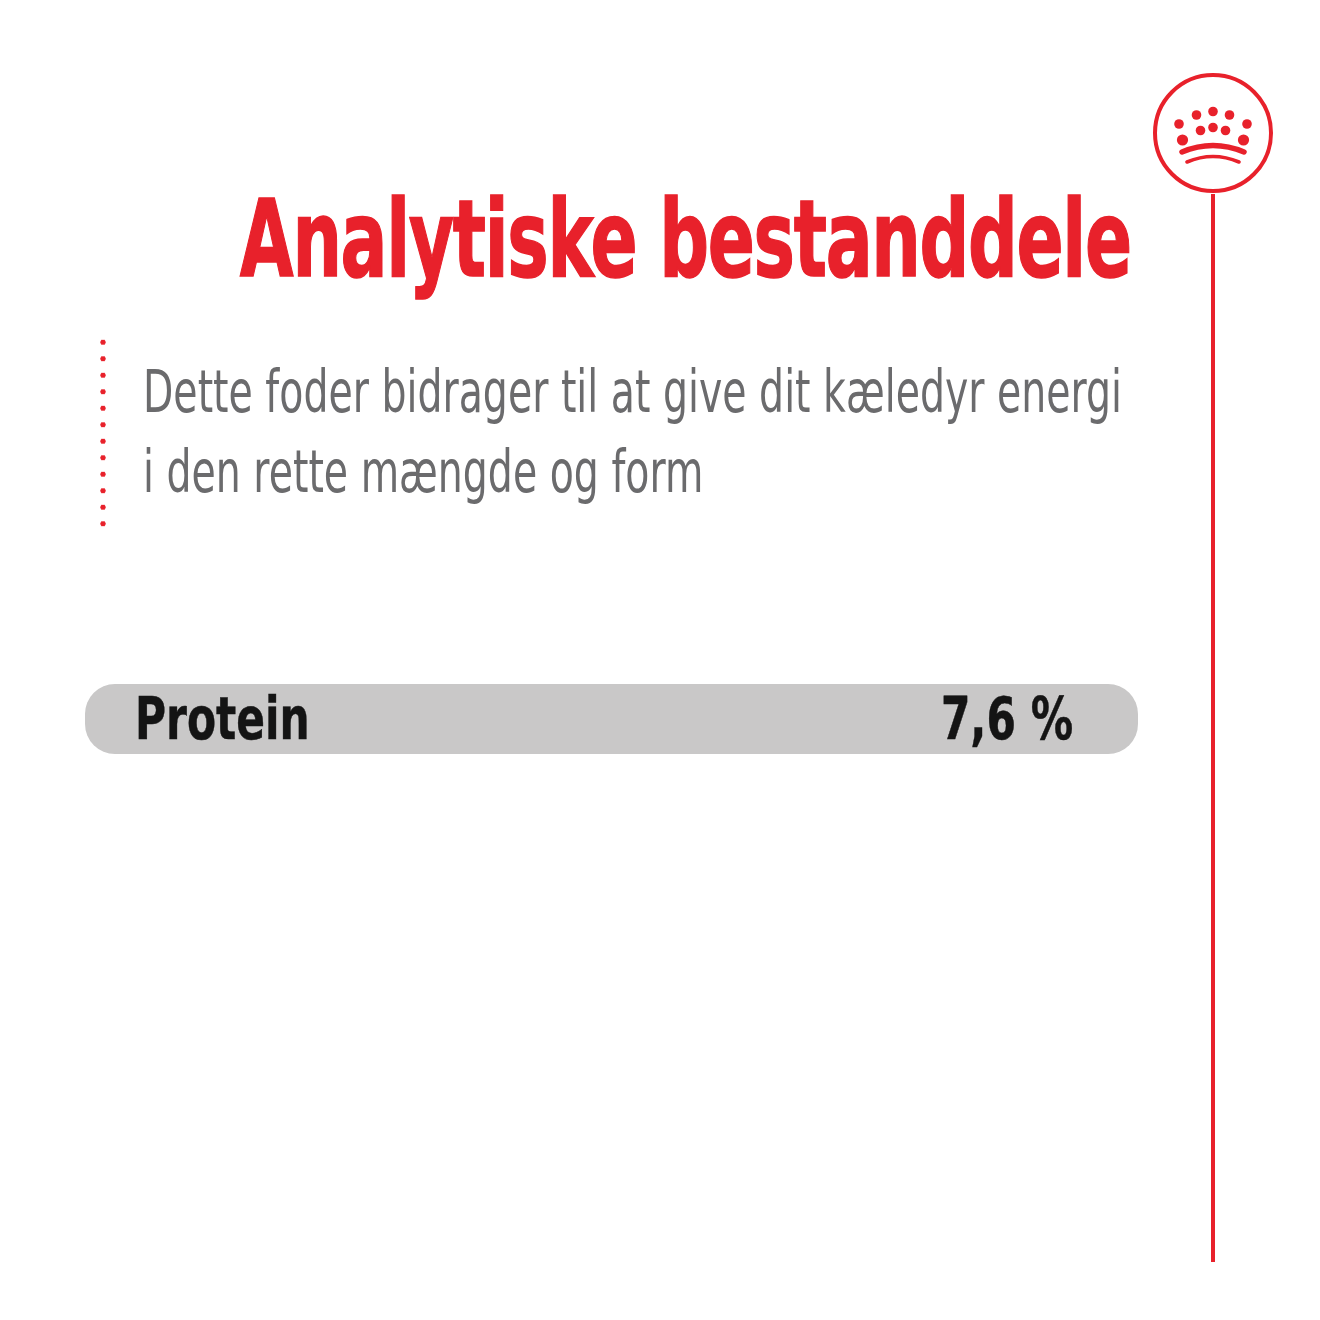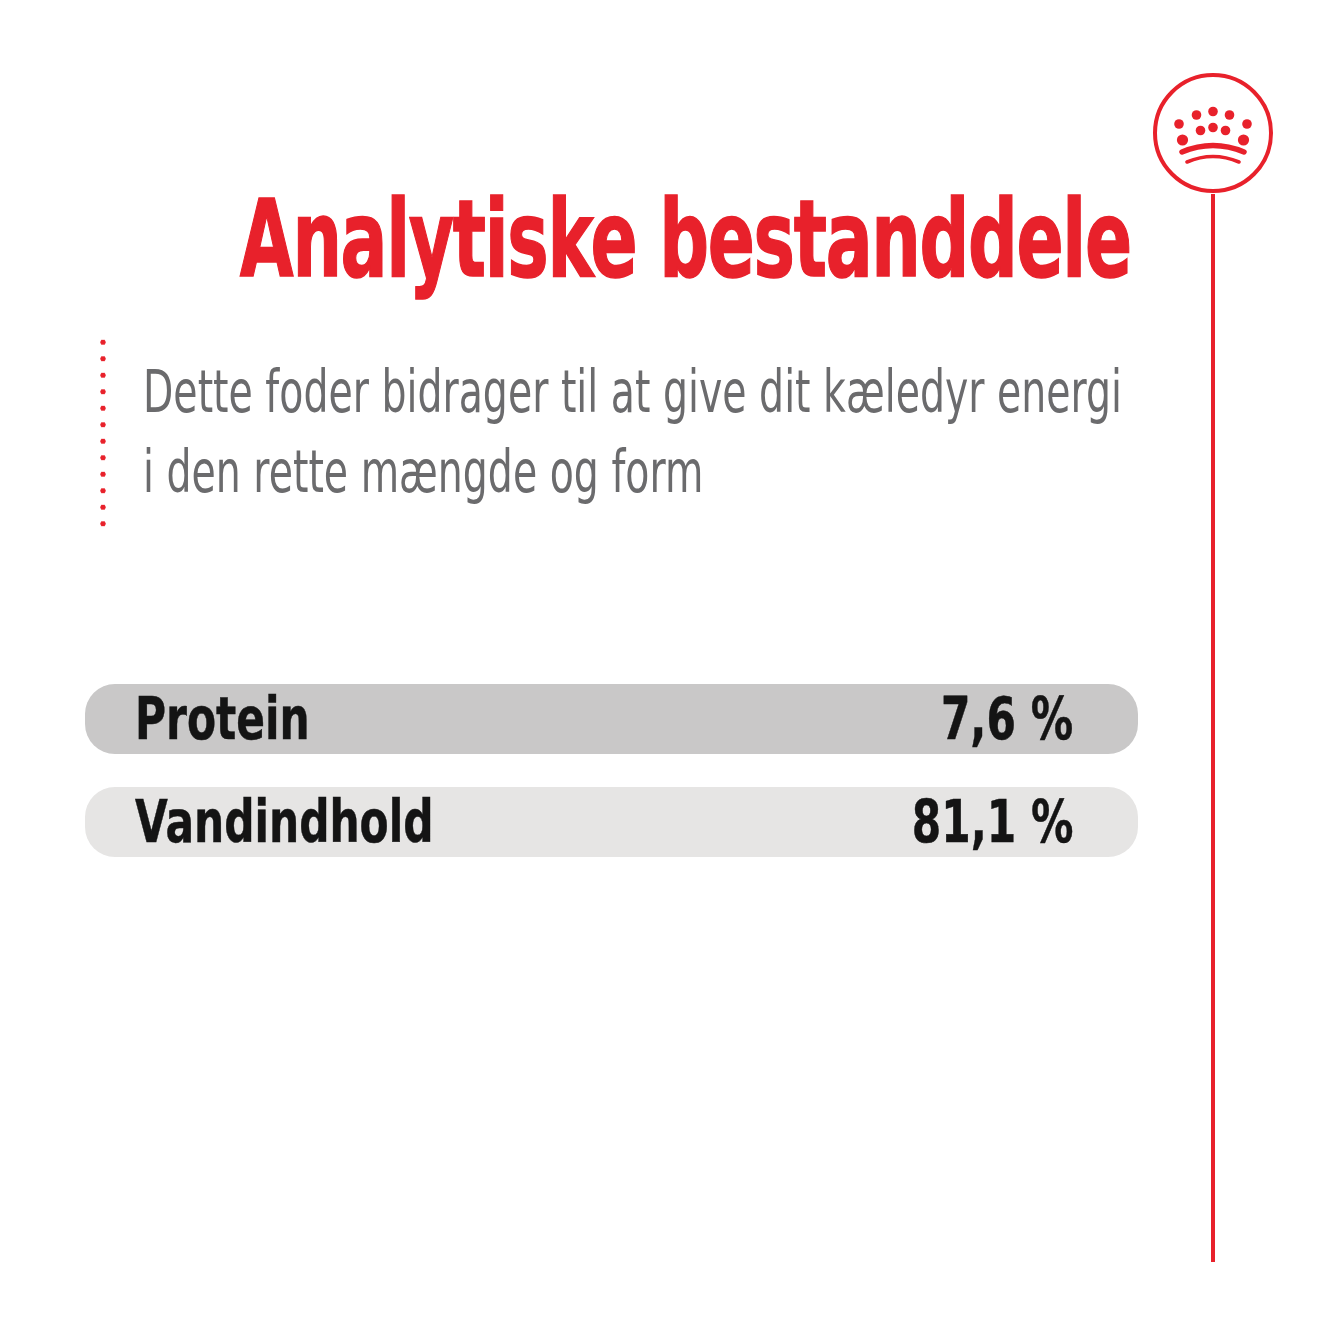--- a/index.html
+++ b/index.html
@@ -105,19 +105,15 @@
   <div class="desc">
     <div class="line">Dette foder bidrager til at give dit kæledyr energi</div>
     <div class="line">i den rette mængde og form</div>
   </div>
 
   <div class="table">
     <div class="row shade-dark">
       <span class="label">Protein</span>
       <span class="value">7,6 %</span>
     </div>
-    <div class="row shade-light">
-      <span class="label">Vandindhold</span>
-      <span class="value">81,1 %</span>
-    </div>
   </div>
 
 </div>
 
 </body></html>

